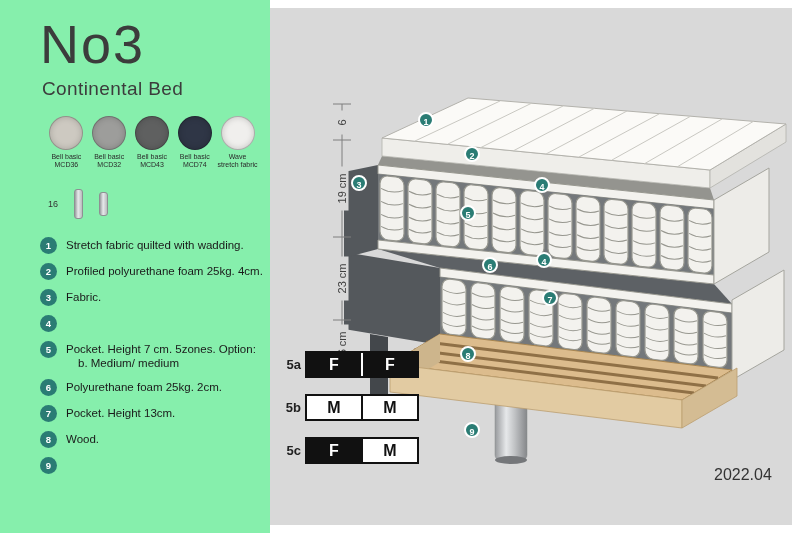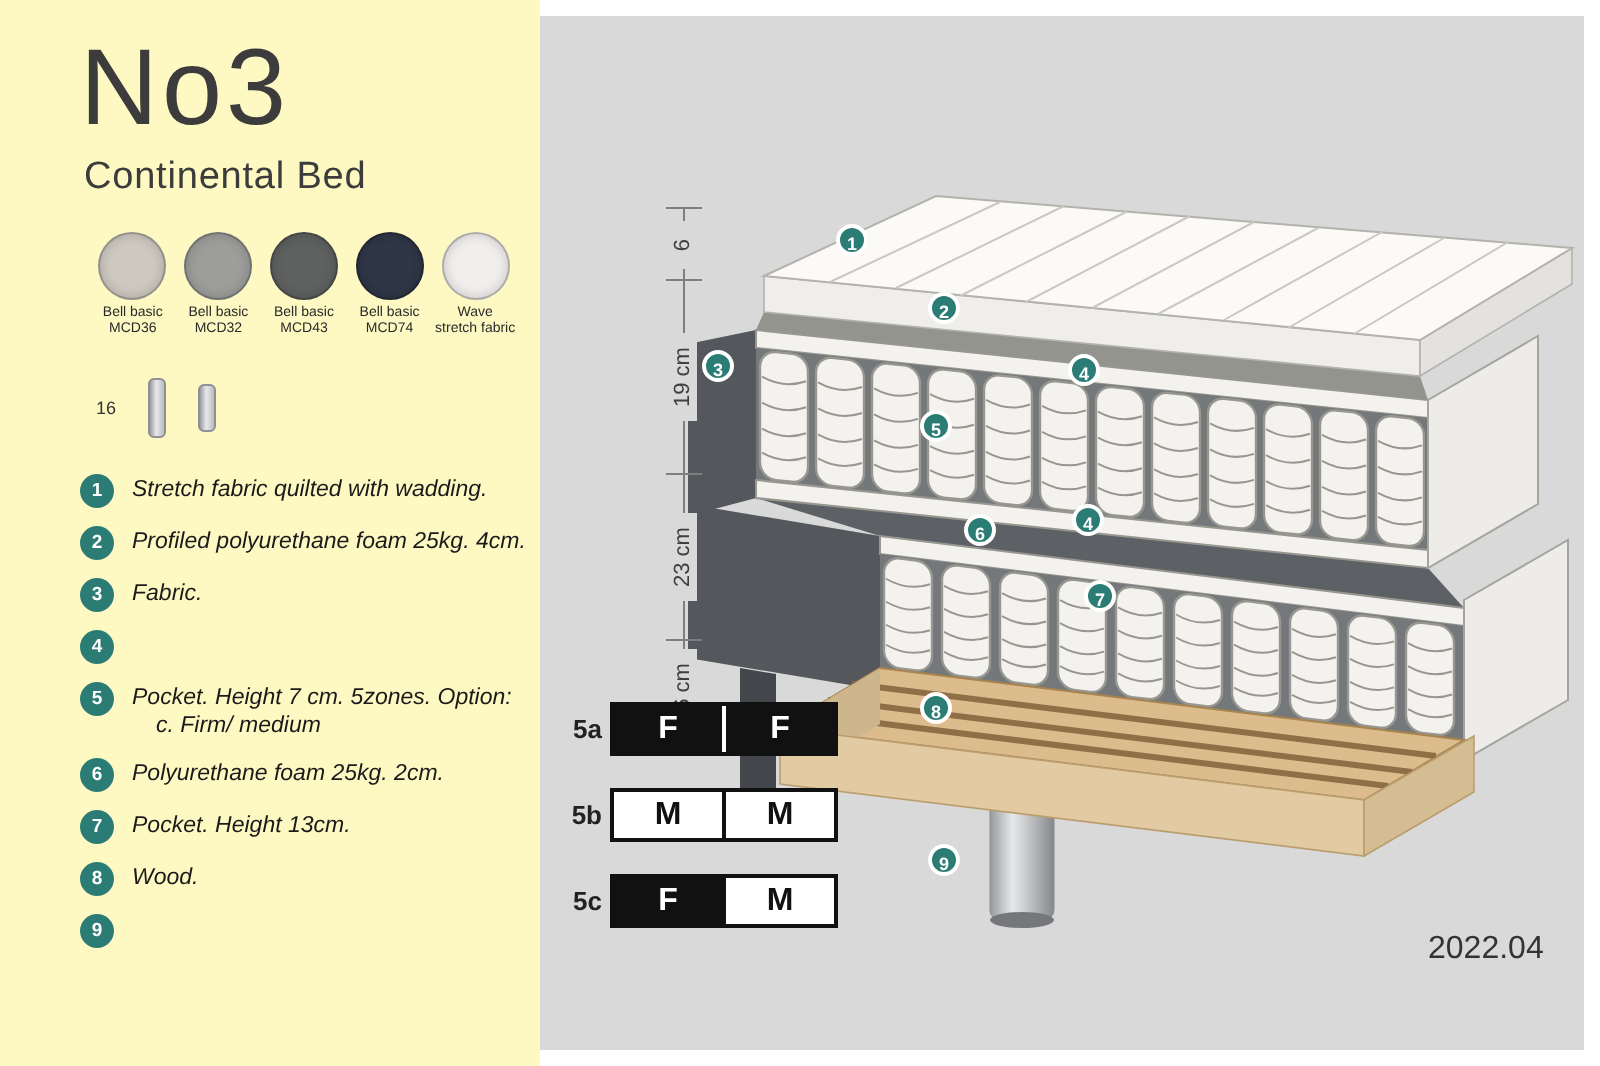--- a/index.html
+++ b/index.html
@@ -2,35 +2,35 @@
 <html style="--accent: #2a7c74; --panel: #d9d9d9;"><head>
 <meta charset="utf-8">
 <style>
   :root{ --accent:#2a7c74; --panel:#d9d9d9; }
   *{box-sizing:border-box;}
   html,body{margin:0;padding:0;}
   body{font-family:"Liberation Sans",sans-serif;background:#fff;}
   .screen{position:relative;width:800px;height:533px;background:#fff;overflow:hidden;}
 
   
-  .left{position:absolute;left:0;top:0;width:270px;height:533px;background:#fef9c3;padding:14px 0 0 40px;}
+  .left{position:absolute;left:0;top:0;width:270px;height:533px;background:#86efac;padding:14px 0 0 40px;}
   .title{font-size:54px;font-weight:300;letter-spacing:2px;color:#3c3c3c;margin:0;line-height:60px;}
   .subtitle{font-size:19px;font-weight:400;letter-spacing:.4px;color:#3c3c3c;margin:4px 0 0 2px;}
   .swatches{display:flex;gap:2px;margin:16px 0 0 6px;width:212px;}
   .swatch{width:41px;text-align:center;}
   .swatch-circle{width:34px;height:34px;border-radius:50%;margin:0 auto 3px auto;border:1px solid rgba(0,0,0,.28);box-shadow:inset 0 0 6px rgba(0,0,0,.18);}
   .swatch-label{font-size:7px;line-height:8px;color:#2a2a2a;}
   .leg-icon{margin:18px 0 0 8px;height:34px;display:flex;align-items:center;gap:16px;}
   .leg-num{font-size:9px;color:#333;}
   .leg-glyph{display:inline-block;width:9px;height:30px;border-radius:3px;background:linear-gradient(90deg,#9a9c9f,#e7e9eb 45%,#b9bbbd);border:1px solid #8e9093;}
   .leg-glyph.short{height:24px;}
   .legend{list-style:none;margin:16px 0 0 0;padding:0;}
   .legend li{display:flex;gap:9px;margin-bottom:9px;align-items:flex-start;}
   .lbadge{flex:none;width:17px;height:17px;border-radius:50%;background:var(--accent);color:#fff;font-size:9.5px;font-weight:bold;line-height:17px;text-align:center;}
-  .ltext{font-size:11.5px;line-height:13px;color:#1a1a1a;padding-top:2px;font-style:italic;}
+  .ltext{font-size:11.5px;line-height:13px;color:#1a1a1a;padding-top:2px;}
   .lopts div{margin-left:12px;margin-top:1px;}
 
   
   .stage{position:absolute;left:270px;top:0;width:530px;height:533px;}
   .panel-bg{position:absolute;left:0;top:8px;width:522px;height:517px;background:var(--panel);}
   .stage svg{position:absolute;left:0;top:0;}
 
   .dim{position:absolute;height:13px;line-height:13px;text-align:center;font-size:11px;color:#3f3f3f;background:var(--panel);transform:rotate(-90deg);}
   .dim.w44{width:44px;left:50px;}
   .dim.w24{width:24px;left:60px;}
@@ -115,21 +115,21 @@
           <span class="lbadge">3</span>
           <span class="ltext">Fabric.</span>
         </li>
       <li>
           <span class="lbadge">4</span>
         </li>
       <li>
           <span class="lbadge">5</span>
         <span class="ltext"><span>Pocket. Height 7 cm. 5zones. Option:</span>
           <span class="lopts">
-            <div>c. Firm/ medium</div>
+            <div>b. Medium/ medium</div>
           </span>
         </span>
       </li>
       <li>
           <span class="lbadge">6</span>
           <span class="ltext">Polyurethane foam 25kg. 2cm.</span>
         </li>
       <li>
           <span class="lbadge">7</span>
           <span class="ltext">Pocket. Height 13cm.</span>

